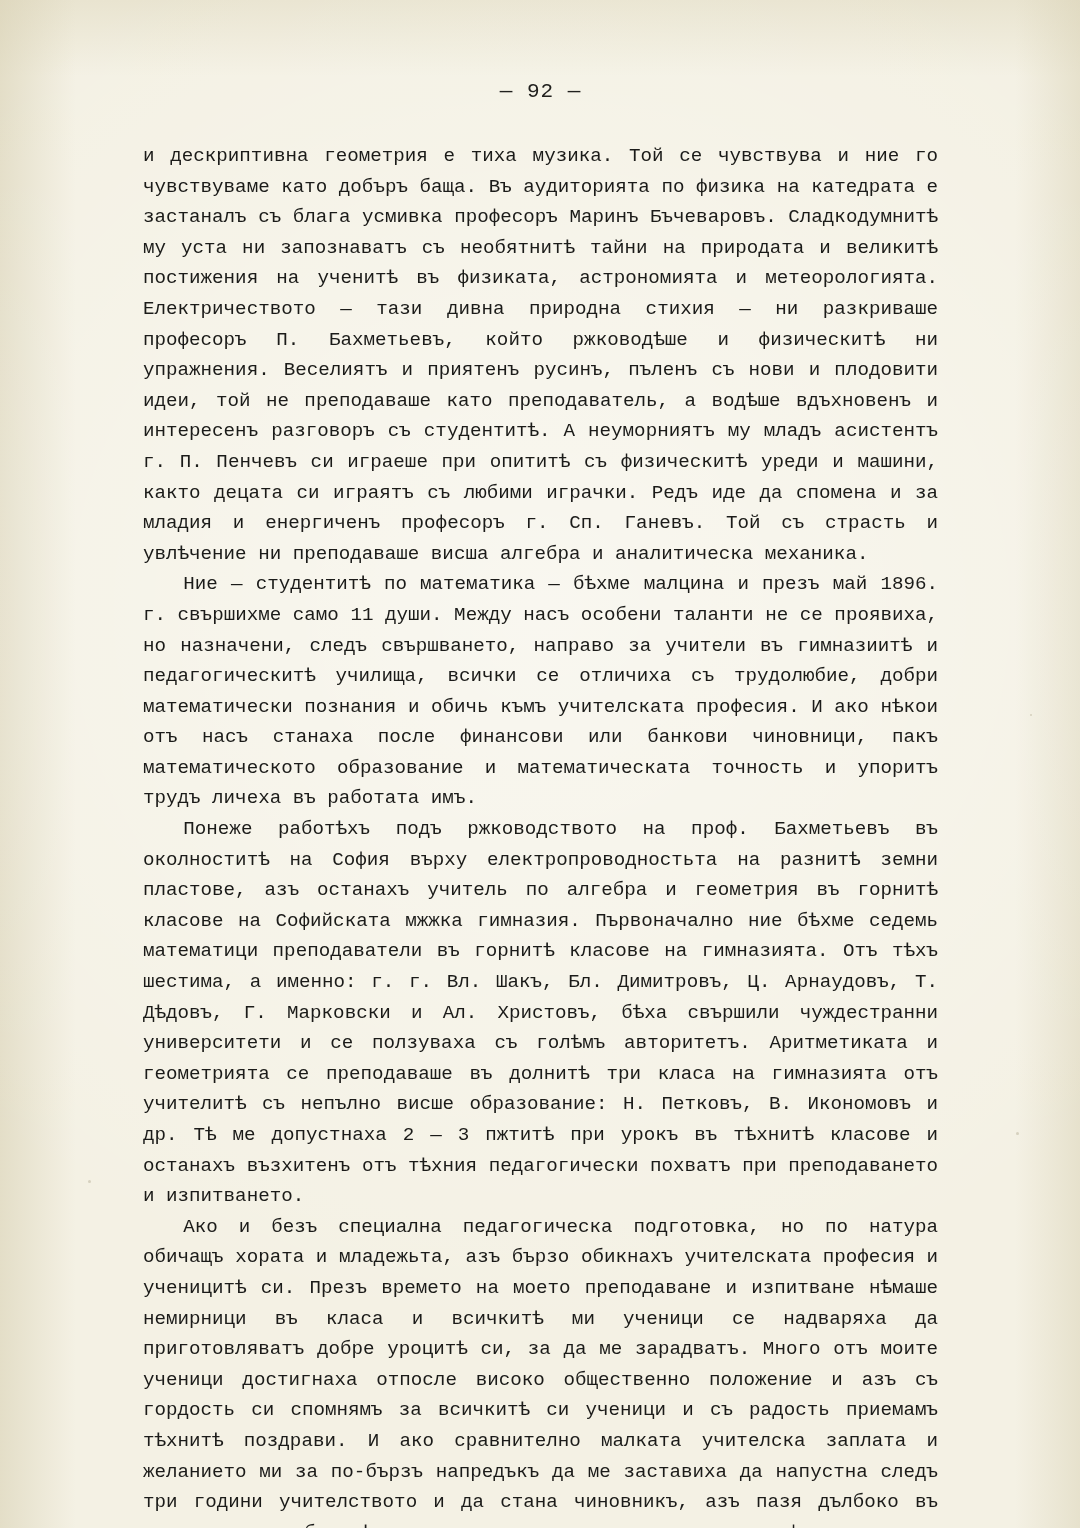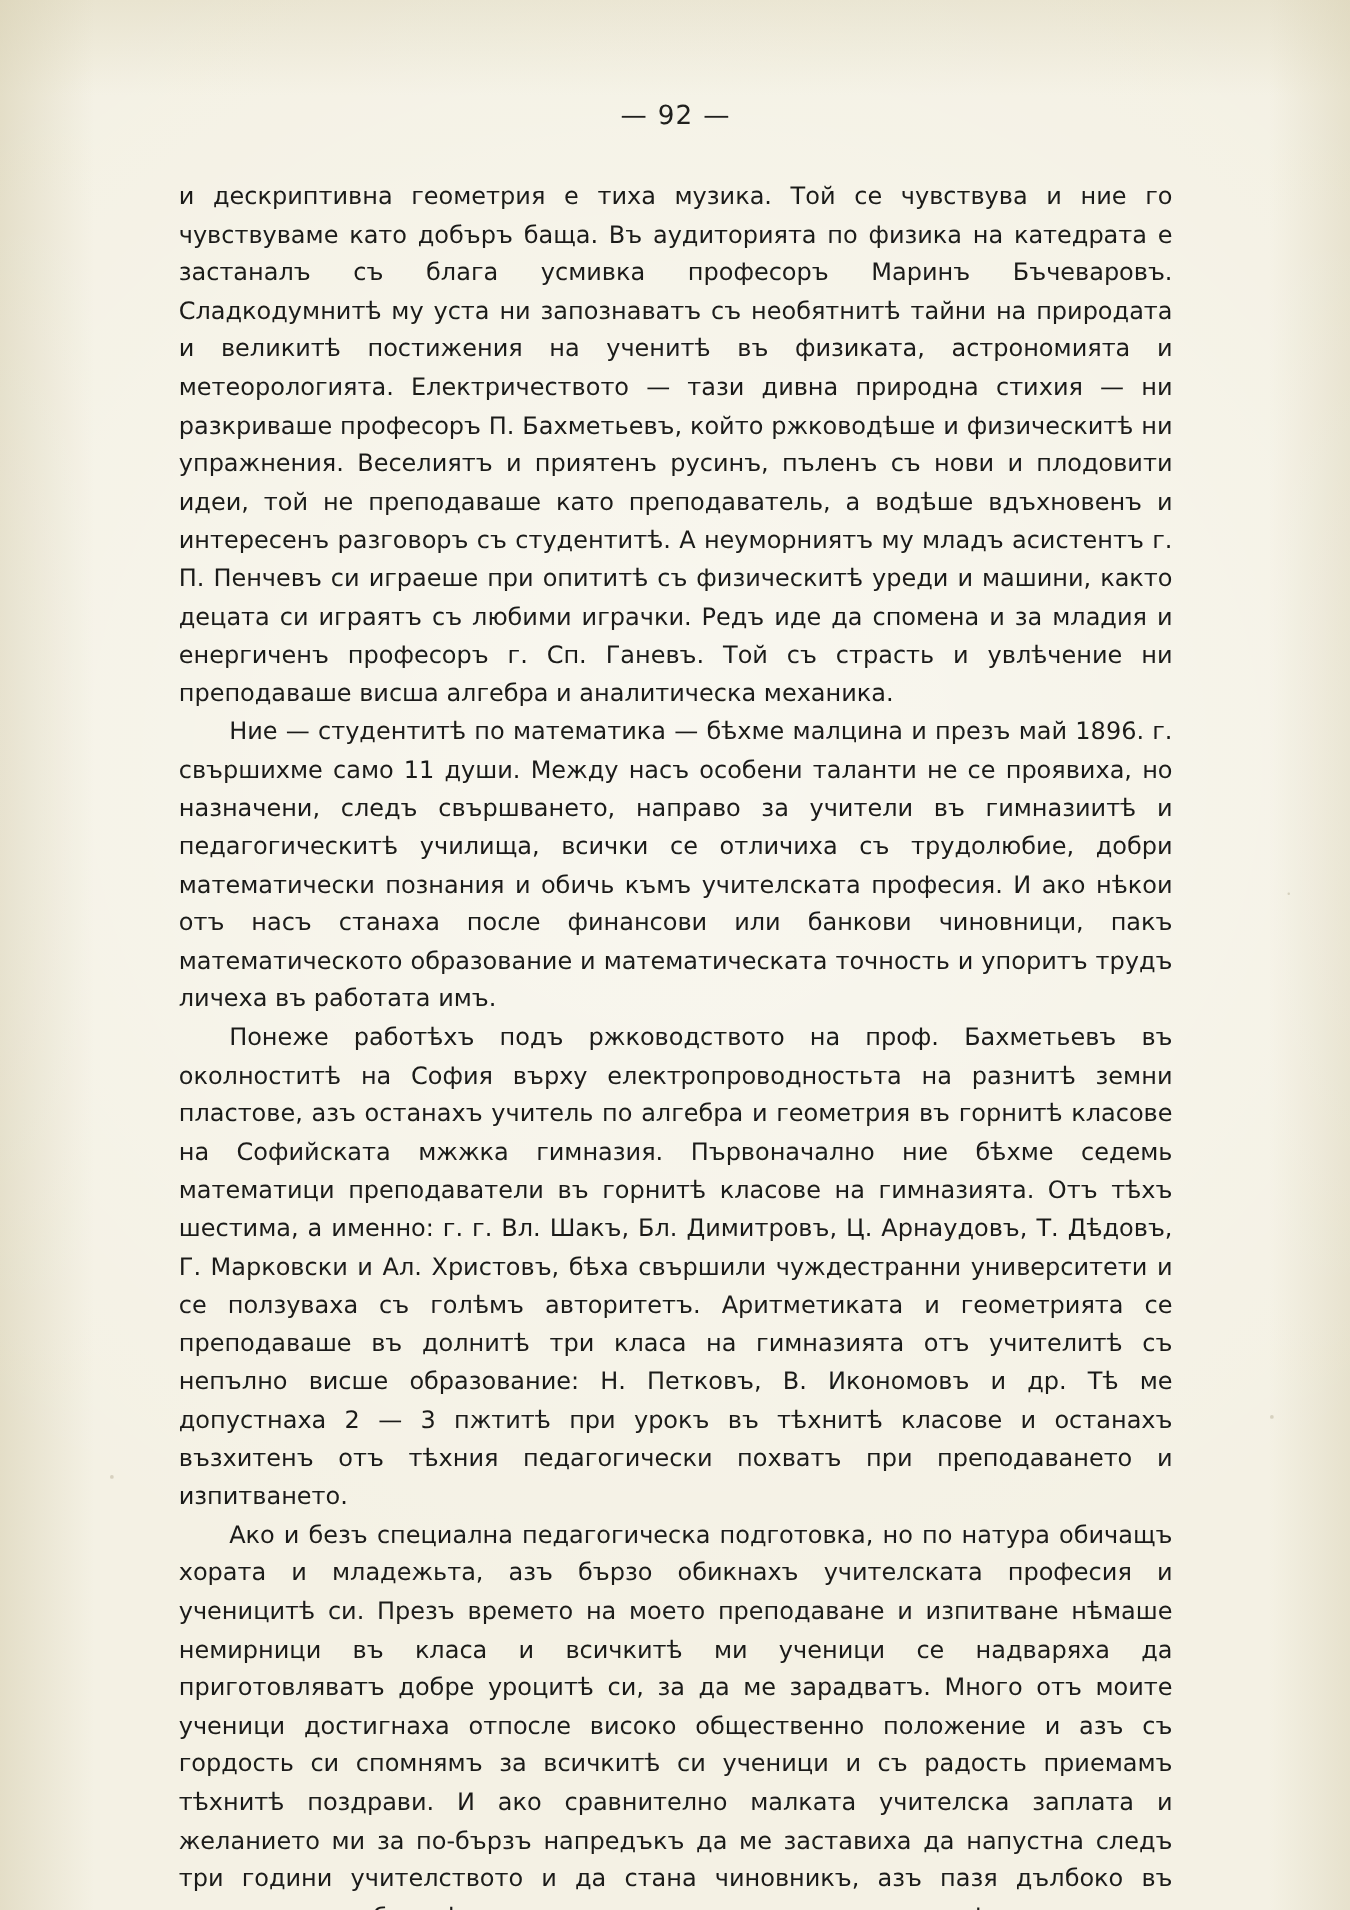--- a/index.html
+++ b/index.html
@@ -18,20 +18,21 @@
   
   .page {
     position: absolute;
     inset: 0;
     background:
       radial-gradient(120% 80% at 50% 40%, rgba(255,255,255,0.45) 0%, rgba(255,255,255,0) 60%),
       linear-gradient(90deg, rgba(214,206,176,0.55) 0%, rgba(244,241,228,0) 7%),
       linear-gradient(270deg, rgba(214,206,176,0.45) 0%, rgba(244,241,228,0) 6%),
       linear-gradient(180deg, rgba(222,215,188,0.5) 0%, rgba(244,241,228,0) 5%),
       #f4f1e4;
+    font-family: Liberation Mono, monospace;
   }
   .content {
     position: absolute;
     left: 143px;
     top: 0;
     width: 795px;
   }
   .folio {
     text-align: center;
     font-size: 21px;

